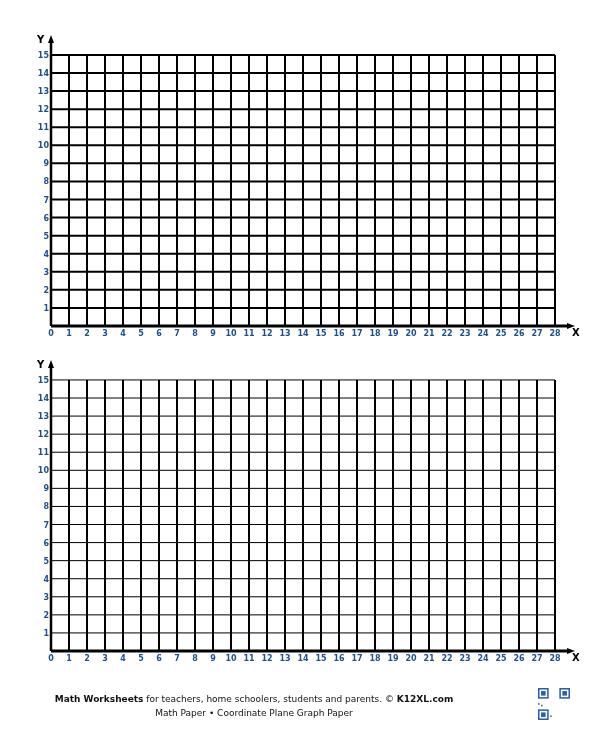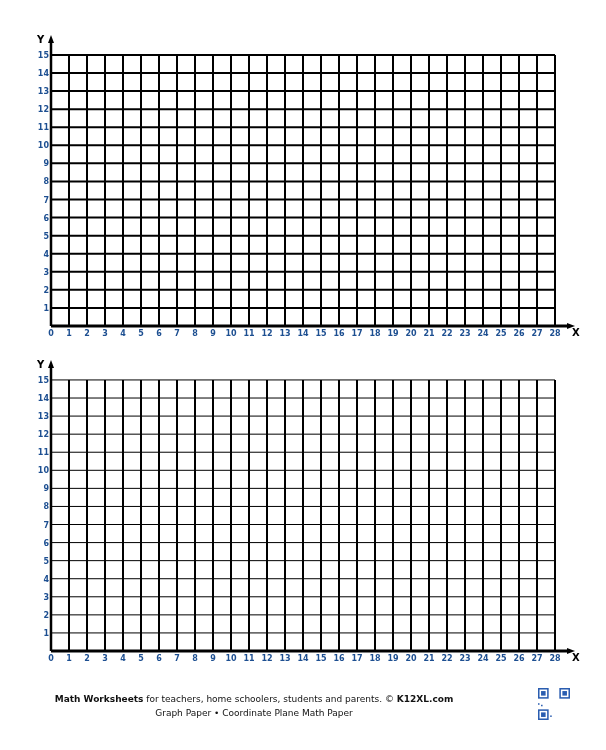--- a/index.html
+++ b/index.html
@@ -208,21 +208,21 @@
       <text x="49" y="419.09000000000003" font-size="8" font-weight="bold" fill="#1d4f91" text-anchor="end" font-family="DejaVu Sans, sans-serif">13</text>
       <text x="49" y="401.02" font-size="8" font-weight="bold" fill="#1d4f91" text-anchor="end" font-family="DejaVu Sans, sans-serif">14</text>
       <text x="49" y="382.95" font-size="8" font-weight="bold" fill="#1d4f91" text-anchor="end" font-family="DejaVu Sans, sans-serif">15</text>
     </svg>
 </div>
 
 <div class="footer">
   <div>
     <b>Math Worksheets</b><span> for teachers, home schoolers, students and parents. © </span><b>K12XL.com</b>
   </div>
-  <div>Graph Paper • Coordinate Plane Math Paper</div>
+  <div>Math Paper • Coordinate Plane Graph Paper</div>
 </div>
 
 <svg class="qr" viewBox="0 0 21 21">
     <rect x="0" y="0" width="7" height="7" fill="#2a5db0"></rect>
     <rect x="1" y="1" width="5" height="5" fill="#fff"></rect>
     <rect x="2" y="2" width="3" height="3" fill="#2a5db0"></rect>
     <rect x="14" y="0" width="7" height="7" fill="#2a5db0"></rect>
     <rect x="15" y="1" width="5" height="5" fill="#fff"></rect>
     <rect x="16" y="2" width="3" height="3" fill="#2a5db0"></rect>
     <rect x="0" y="14" width="7" height="7" fill="#2a5db0"></rect>

